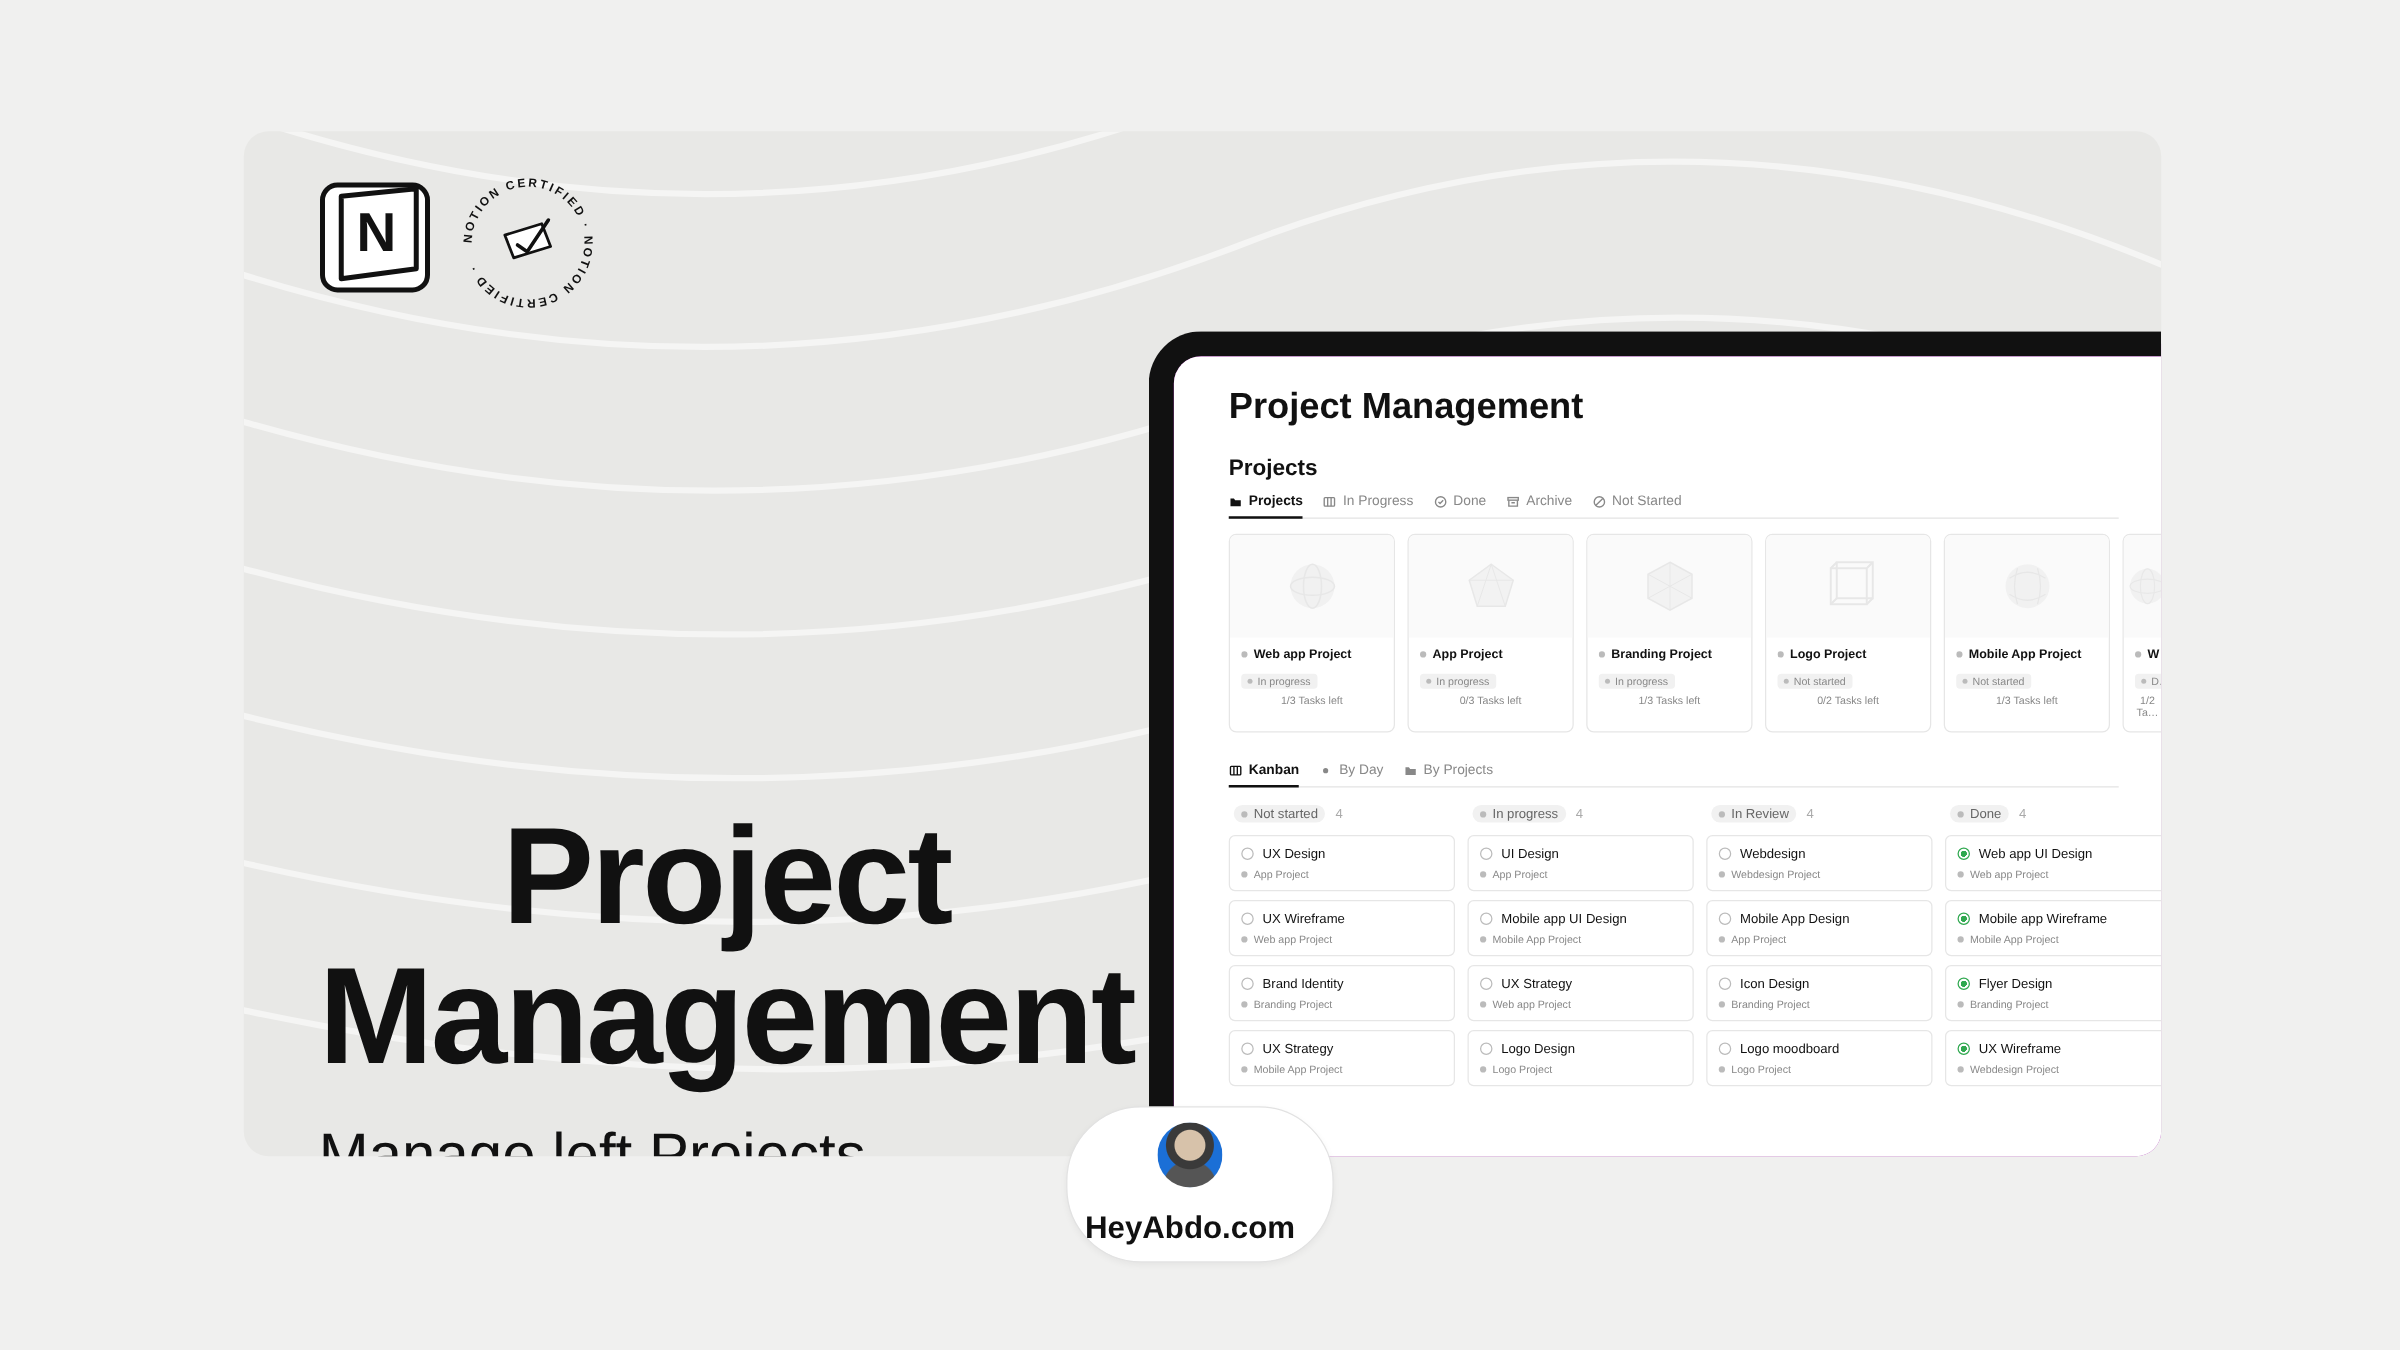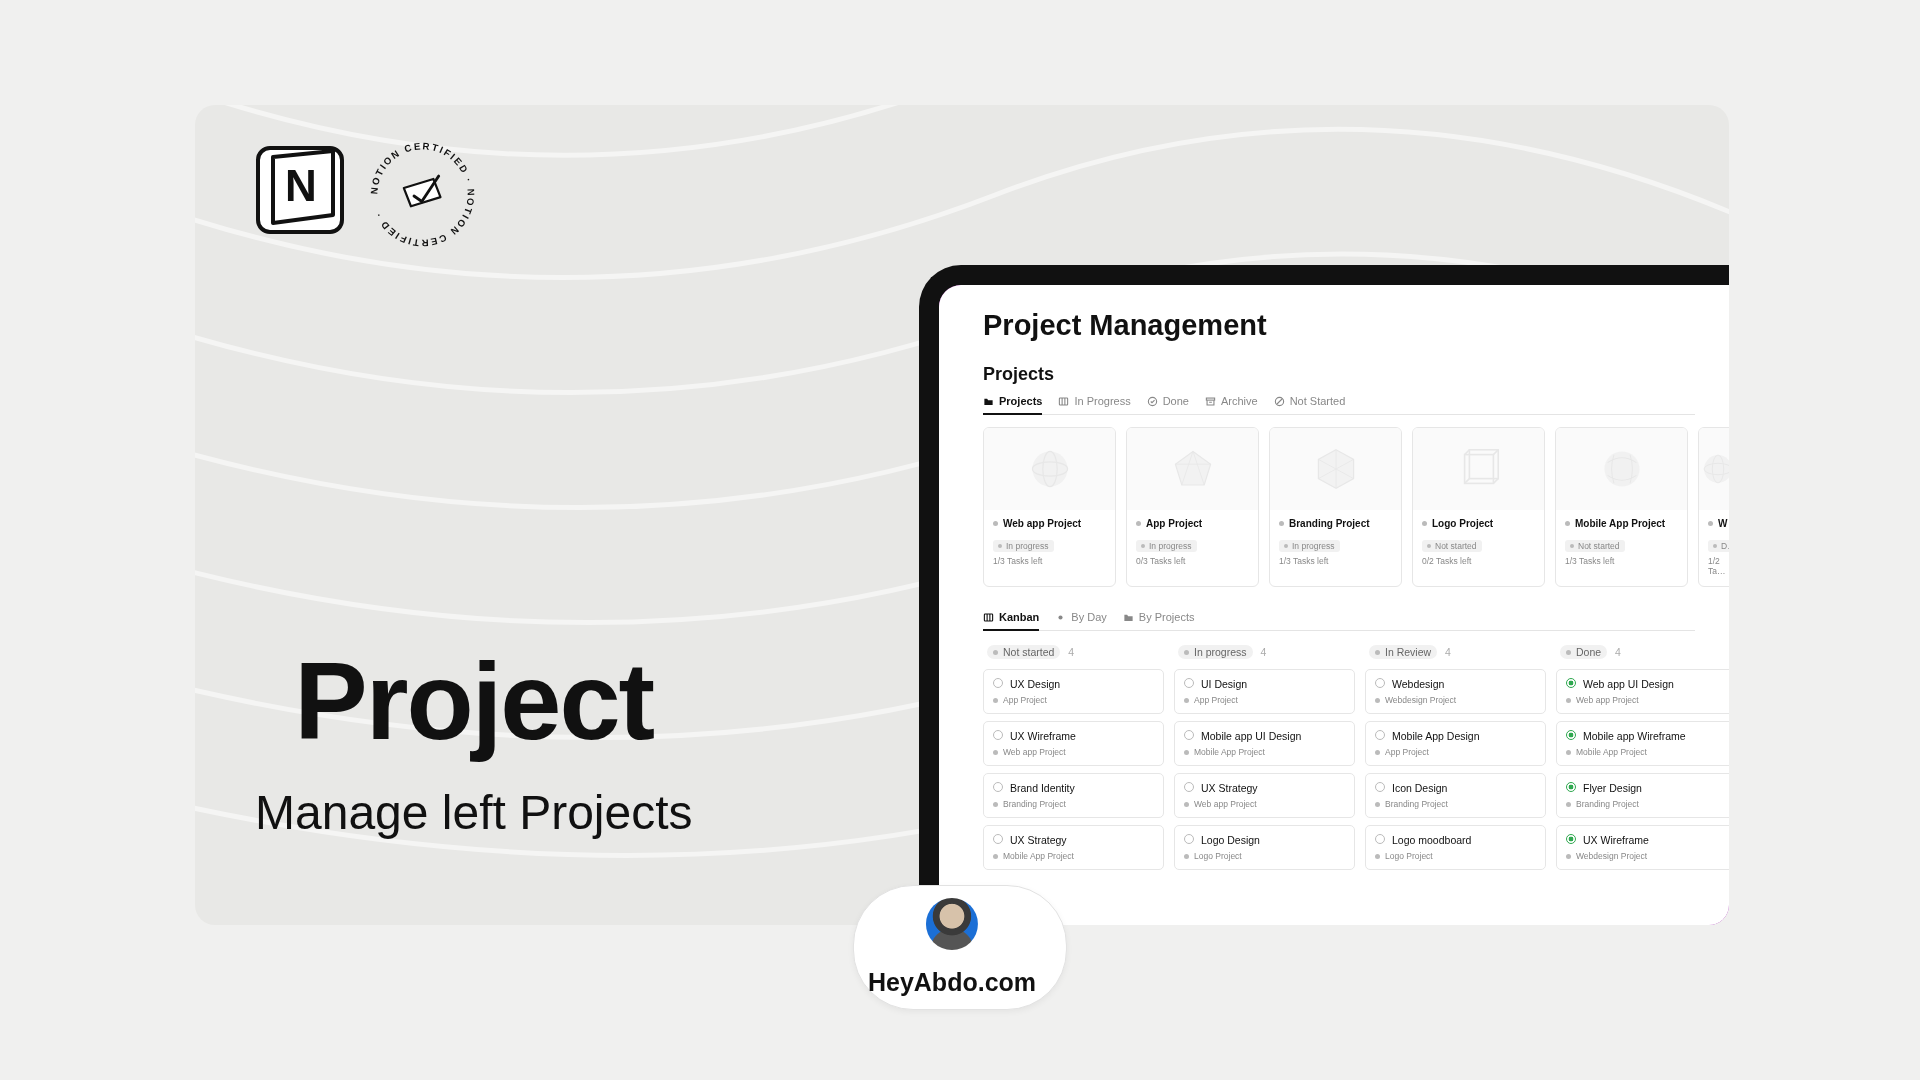--- a/index.html
+++ b/index.html
@@ -27,28 +27,28 @@
 .projects-row{display:flex;gap:10px;margin-bottom:24px;}
 .project-card{width:133px;border:1px solid #e6e6e6;border-radius:6px;background:#fff;overflow:hidden;flex-shrink:0;}
 .project-card.cut{width:40px;}
 .project-thumb{height:82px;background:#fafafa;display:flex;align-items:center;justify-content:center;}
 .project-thumb svg{width:48px;height:48px;opacity:.4;}
 .project-body{padding:8px 9px 10px;}
 .p-name{font-size:10px;font-weight:600;color:#111;display:flex;align-items:center;gap:5px;margin-bottom:5px;white-space:nowrap;overflow:hidden;}
 .dot-status{width:5px;height:5px;border-radius:50%;background:#bbb;flex-shrink:0;}
 .p-status{font-size:8.5px;color:#888;background:#f1f1f1;padding:1px 5px;border-radius:3px;display:inline-flex;align-items:center;gap:4px;margin-bottom:4px;}
 .p-status .dot-status{width:4px;height:4px;}
-.p-tasks{font-size:8.5px;color:#888;}
+.p-tasks{font-size:8.5px;color:#888;text-align:center;}
 .kanban{display:flex;gap:10px;}
 .col{width:181px;flex-shrink:0;}
 .col-head{display:flex;align-items:center;gap:6px;font-size:10.5px;color:#666;margin-bottom:8px;padding:2px 4px;}
 .col-head .dot-status{width:5px;height:5px;}
 .col-count{color:#aaa;margin-left:2px;}
 .task{border:1px solid #e6e6e6;border-radius:5px;padding:8px 9px;margin-bottom:7px;background:#fff;}
-.task-name{display:flex;gap:7px;font-size:10.5px;color:#111;margin-bottom:5px;}
+.task-name{display:flex;align-items:center;gap:7px;font-size:10.5px;color:#111;margin-bottom:5px;}
 .task-circle{width:10px;height:10px;border:1.4px solid #bbb;border-radius:50%;flex-shrink:0;}
 .col:last-child .task-circle{border-color:#2fa84f;background:radial-gradient(circle,#2fa84f 42%,transparent 46%);}
 .task-proj{display:flex;align-items:center;gap:5px;font-size:8.5px;color:#888;}
 .attrib{position:absolute;left:50%;transform:translateX(-50%);bottom:70px;background:#fff;border:1px solid #e2e2e2;border-radius:60px;padding:12px 30px 12px 14px;display:flex;align-items:center;gap:18px;box-shadow:0 2px 6px rgba(0,0,0,.05);flex-direction:column;}
 .avatar{width:52px;height:52px;border-radius:50%;background:radial-gradient(circle at 50% 35%,#d7c2aa 0 28%,#3a3a3a 30% 44%,transparent 46%),radial-gradient(circle at 50% 100%,#555 0 36%,transparent 38%),#1b6fd6;}
 .attrib-text{font-size:25px;font-weight:700;color:#111;}
 .col-head-pill{background:#f1f1f1;padding:1px 6px;border-radius:8px;display:inline-flex;align-items:center;gap:5px;}
 </style>
 </head>
 <body>
@@ -82,21 +82,21 @@
       <circle class="badge-ring" cx="60" cy="60" r="47"></circle>
       <text class="badge-text"><textPath href="#circ" startOffset="0">NOTION CERTIFIED · NOTION CERTIFIED ·</textPath></text>
       <g transform="translate(60 60) rotate(-10)">
         <path d="M-14 10 L-18 -10 L14 -14 L18 6 Z" fill="#fff" stroke="#111" stroke-width="2.3" stroke-linejoin="round"></path>
         <path d="M-9 0 L-2 7 L20 -16" fill="none" stroke="#111" stroke-width="3" stroke-linecap="round"></path>
       </g>
     </svg>
   </div>
 
   <div class="hero">
-    <h1><span>Project</span><br></h1>
+    <h1><span>Project</span><br><span>Management</span></h1>
     <p><span>Manage left Projects</span><br></p>
   </div>
 
   <div class="tablet">
     <div class="app">
       <div class="app-title">Project Management</div>
 
       <div class="section-title">Projects</div>
       <div class="tabs" id="proj-tabs">
           <div class="tab active">

